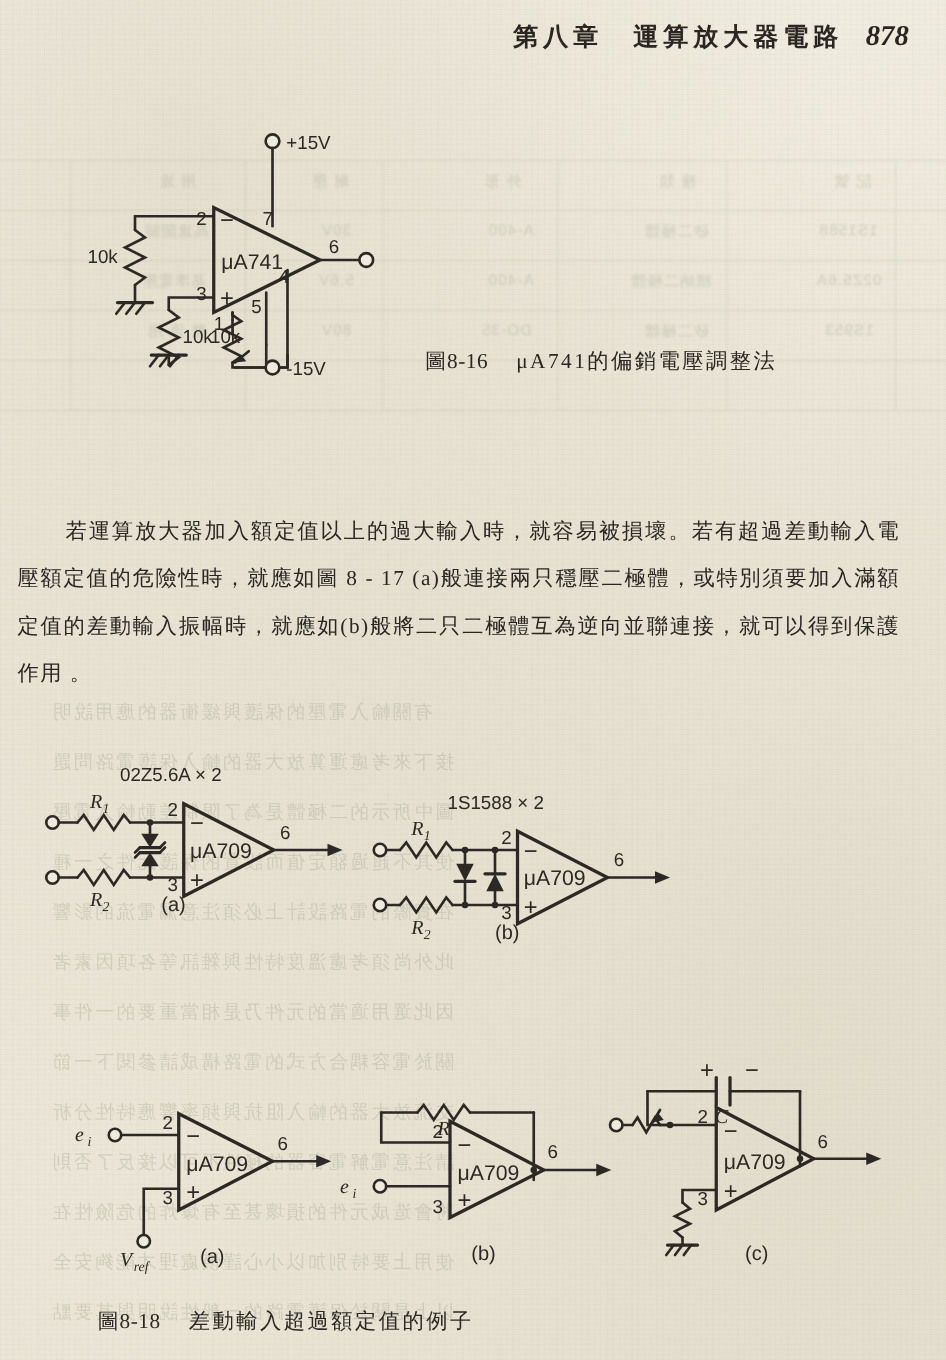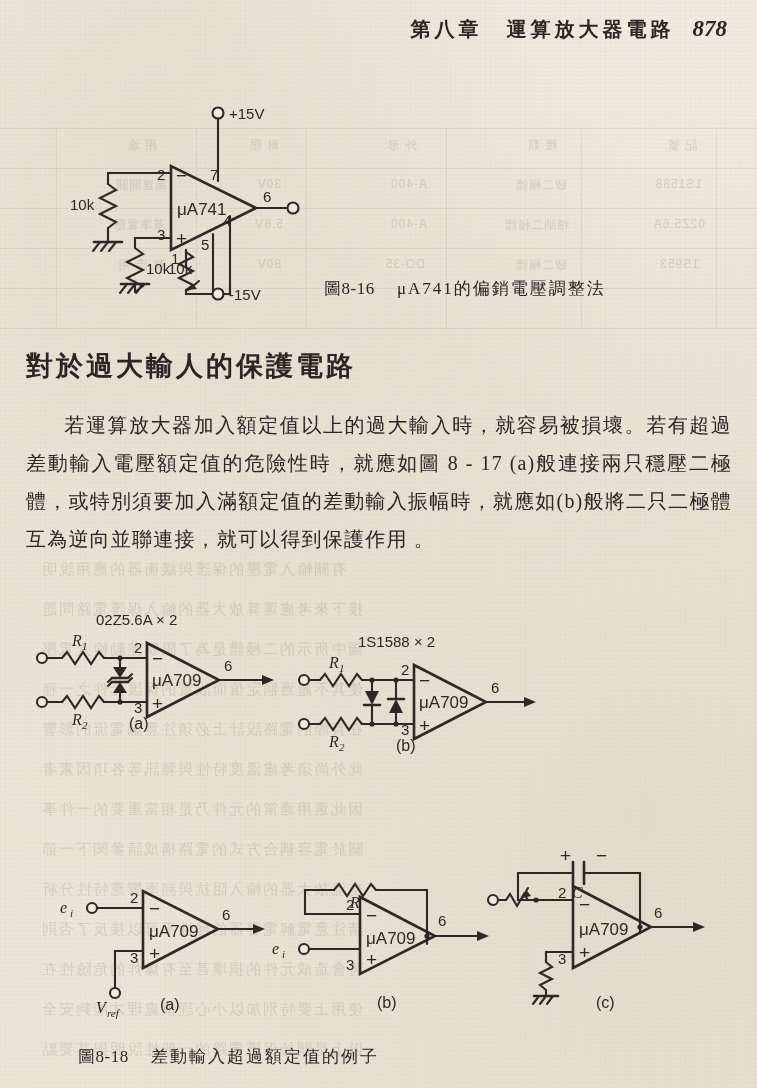--- a/index.html
+++ b/index.html
@@ -75,22 +75,22 @@
     letter-spacing:0;
   }
 
   .heading{
     position:absolute; left:26px; top:348px;
     font-size:27px; font-weight:bold; letter-spacing:3px;
     white-space:nowrap;
   }
 
   .para{
-    position:absolute; left:26px; top:406px; width:706px;
-    font-size:20px;
+    position:absolute; left:14px; top:406px; width:706px;
+    font-size:17px;
     line-height:38px;
     letter-spacing:1.2px;
     text-align:justify;
   }
   .para .ind{ display:inline-block; width:38px; }
 
   .caption{
     position:absolute;
     font-size:17px; letter-spacing:2px; white-space:nowrap;
   }
@@ -230,26 +230,25 @@
       <circle class="term" cx="170" cy="196" r="0.1"></circle>
       <path class="wire" d="M170 196 L170 186"></path>
       <circle class="term" cx="158" cy="196" r="5.5"></circle>
       <path class="wire" d="M163.5 196 L170 196"></path>
       <text class="lbl" x="169" y="202">-15V</text>
 
       <circle class="fillblk" cx="158" cy="83" r="0"></circle>
     </svg>
   </div>
 
-  <div class="caption" style="left:324px; top:277px;">
+  <div class="caption" style="left:340px; top:277px;">
     <span class="num">圖8-16</span>
     <span class="txt">μA741的偏銷電壓調整法</span>
   </div>
 
-  <div class="heading">對於過大輸人的保護電路</div>
 
   <div class="para"><span class="ind"></span><span>若運算放大器加入額定值以上的過大輸入時，就容易被損壞。若有超過差動輸入電壓額定值的危險性時，就應如圖 8 - 17 (a)般連接兩只穩壓二極體，或特別須要加入滿額定值的差動輸入振幅時，就應如(b)般將二只二極體互為逆向並聯連接，就可以得到保護作用 。</span></div>
 
   <div class="fig" style="left:34px; top:605px;">
     <svg width="255" height="125" viewBox="0 0 255 125">
       <text class="lbl" x="62" y="20">02Z5.6A × 2</text>
 
       <circle class="term" cx="8" cy="53" r="5"></circle>
       <path class="wire" d="M13 53 L28 53"></path>
       <path class="wire" d="M28 53 l5 -6 l8 12 l8 -12 l8 12 l8 -12 l5 6"></path>

